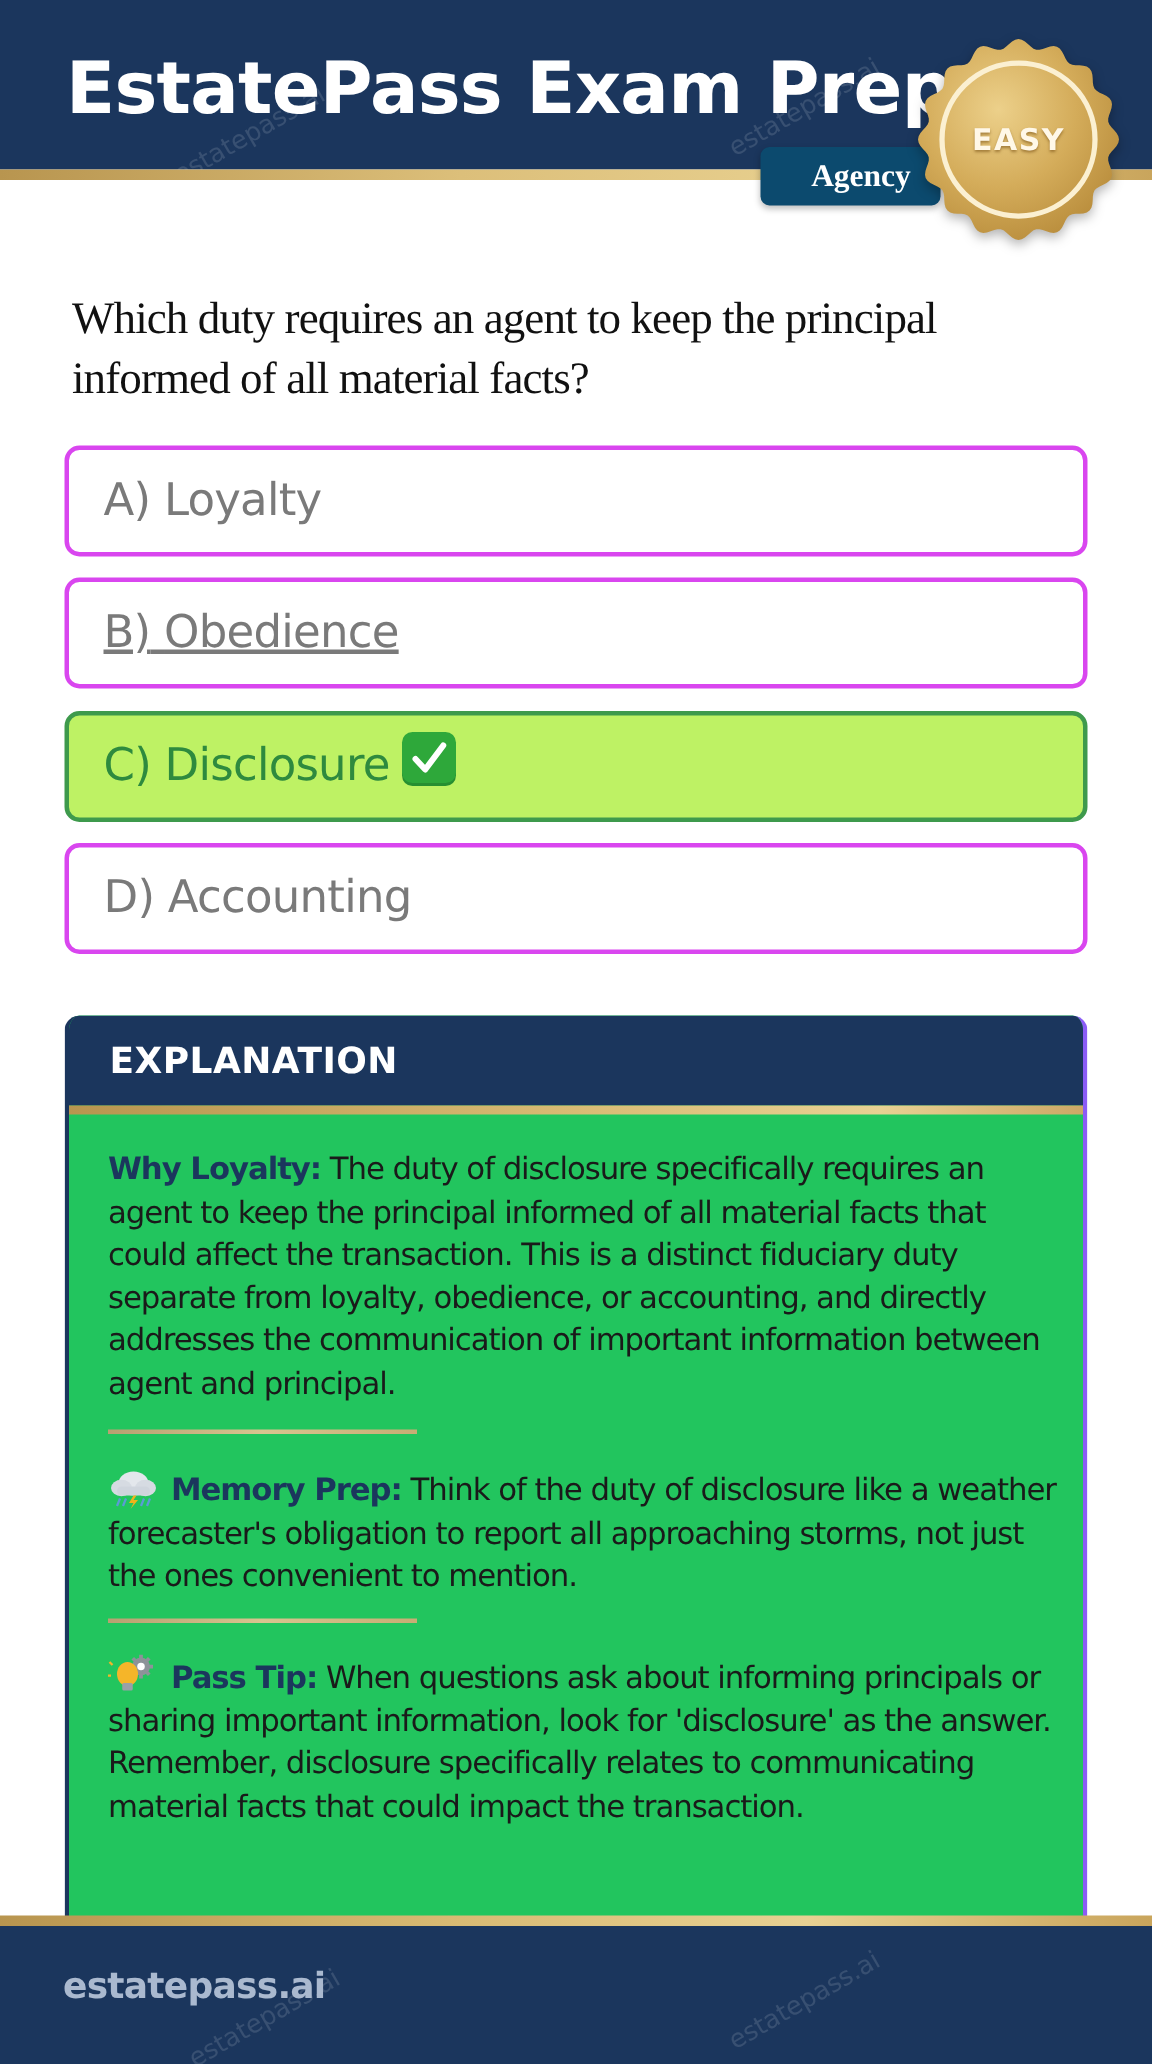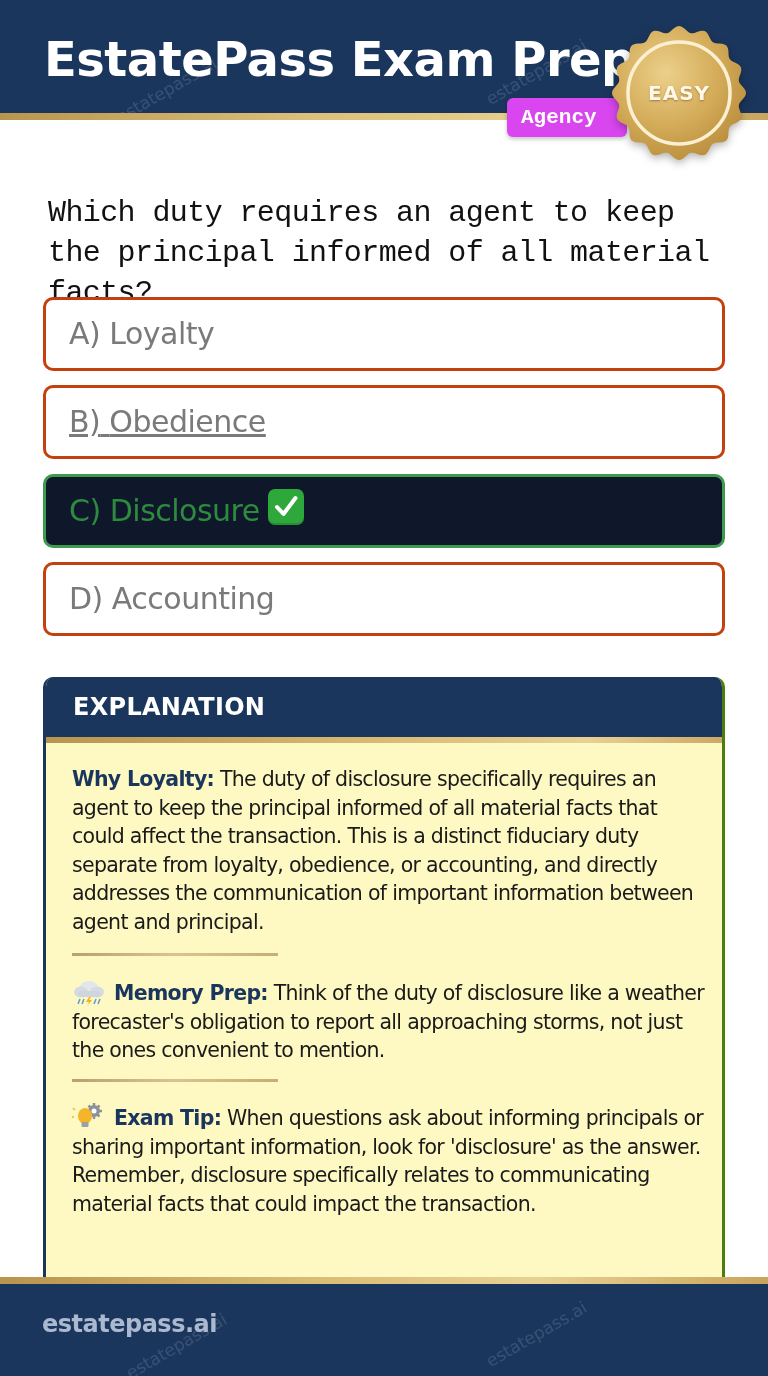--- a/index.html
+++ b/index.html
@@ -22,68 +22,68 @@
     line-height: 50px; white-space: nowrap;
   }
   .watermark {
     position: absolute; color: rgba(255,255,255,0.13);
     font-family: "DejaVu Sans", sans-serif; font-size: 17px;
     transform: rotate(-30deg); white-space: nowrap; pointer-events: none;
   }
 
   .category-badge {
     position: absolute; left: 507px; top: 98px; width: 120px; height: 39px;
-    background: #d946ef; border-radius: 6px;
+    background: #0c4a6e; border-radius: 6px;
     box-shadow: 0 2px 4px rgba(0,0,0,0.25);
-    color: #ffffff; font-family: Liberation Mono, monospace; font-weight: bold;
-    font-size: 21px; line-height: 39px; padding-left: 14px;
+    color: #ffffff; font-family: Liberation Serif, serif; font-weight: bold;
+    font-size: 21px; line-height: 39px; padding-left: 14px; text-align: center;
   }
 
   .seal {
     position: absolute; left: 610px; top: 24px; width: 138px; height: 138px;
     filter: drop-shadow(0 3px 4px rgba(0,0,0,0.3));
   }
   .seal-label {
     position: absolute; left: 610px; top: 24px; width: 138px; height: 138px;
     text-align: center; line-height: 138px;
     font-family: "DejaVu Sans", sans-serif; font-weight: bold; font-size: 20px;
     color: #fff8e8; letter-spacing: 1px;
     text-shadow: 0 1px 2px rgba(120,80,20,0.6);
   }
 
   
   .question {
     position: absolute; left: 48px; top: 193px; width: 680px;
-    font-family: Liberation Mono, monospace; font-size: 30px; line-height: 40px;
+    font-family: Liberation Serif, serif; font-size: 30px; line-height: 40px;
     color: #111111; letter-spacing: -0.6px;
   }
 
   
   .option {
     position: absolute; left: 43px; width: 682px; height: 74px;
-    border: 3px solid #c2410c; border-radius: 10px; background: #ffffff;
+    border: 3px solid #d946ef; border-radius: 10px; background: #ffffff;
     font-family: "DejaVu Sans", sans-serif; font-size: 30px; color: #7a7a7a;
     line-height: 68px; padding-left: 23px; letter-spacing: -0.5px;
     cursor: pointer;
   }
   .option.correct {
-    border-color: #3e9a4c; background: #0f172a; color: #2e8a3e;
+    border-color: #3e9a4c; background: #bef264; color: #2e8a3e;
   }
   .check-icon {
     display: inline-block; width: 36px; height: 36px; margin-left: 8px;
     background: #2ea83a; border-radius: 7px; vertical-align: -4px;
     position: relative; box-shadow: inset 0 -2px 0 rgba(0,0,0,0.15);
   }
   .check-icon svg { position: absolute; left: 4px; top: 4px; }
 
   
   .expl-box {
     position: absolute; left: 43px; top: 677px; width: 682px; height: 620px;
-    border-left: 3px solid #1b365d; border-right: 3px solid #4d7c0f;
-    border-radius: 10px 10px 0 0; background: #fef9c3; overflow: hidden;
+    border-left: 3px solid #1b365d; border-right: 3px solid #8b5cf6;
+    border-radius: 10px 10px 0 0; background: #22c55e; overflow: hidden;
   }
   .expl-header {
     position: absolute; left: 0; top: 0; width: 100%; height: 60px;
     background: #1b365d;
   }
   .expl-title {
     position: absolute; left: 27px; top: 16px;
     font-family: "DejaVu Sans", sans-serif; font-weight: bold; font-size: 24px;
     color: #ffffff; letter-spacing: 0.3px;
   }
@@ -207,21 +207,21 @@
         <line x1="22" y1="0" x2="22" y2="16"></line>
           <line x1="14" y1="8" x2="30" y2="8"></line>
         <line x1="16.5" y1="2.5" x2="27.5" y2="13.5"></line>
           <line x1="27.5" y1="2.5" x2="16.5" y2="13.5"></line>
       </g>
       <circle cx="22" cy="8" r="2.5" fill="#ffffff"></circle>
       <ellipse cx="13" cy="13" rx="7" ry="8" fill="#f5b529"></ellipse>
       <rect x="9.5" y="19" width="7" height="5" rx="1" fill="#9aa0a8"></rect>
       <line x1="3" y1="7" x2="1" y2="5" stroke="#f5b529" stroke-width="1.5"></line>
       <line x1="2" y1="14" x2="0" y2="14" stroke="#f5b529" stroke-width="1.5"></line>
-    </svg><span class="lbl">Exam Tip:</span>
+    </svg><span class="lbl">Pass Tip:</span>
     <span>When questions ask about informing principals or sharing important information, look for 'disclosure' as the answer. Remember, disclosure specifically relates to communicating material facts that could impact the transaction.</span>
   </div>
 </div>
 
 <div class="footer-stripe"></div>
 <div class="footer">
   <div class="watermark" style="left:120px;top:52px;">estatepass.ai</div>
   <div class="watermark" style="left:480px;top:40px;">estatepass.ai</div>
   <div class="footer-site">estatepass.ai</div>
 </div>

